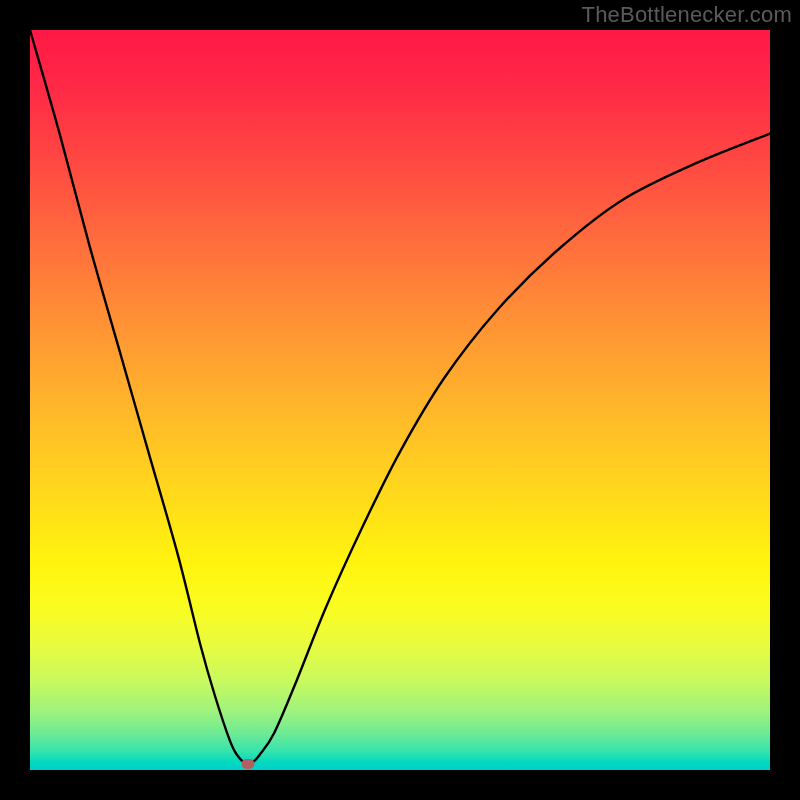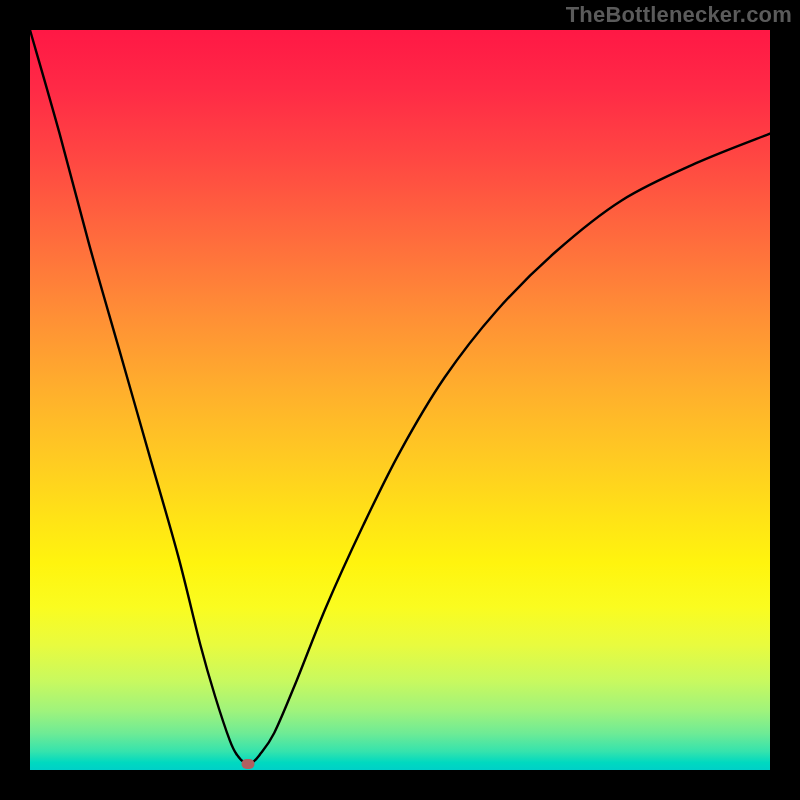--- a/index.html
+++ b/index.html
@@ -16,21 +16,21 @@
     width: 800px;
     height: 800px;
     background: #000;
   }
   .watermark {
     position: absolute;
     top: 2px;
     right: 8px;
     color: #5b5b5b;
     font-size: 22px;
-    font-weight: 700;
+    font-weight: 400;
     letter-spacing: 0.2px;
     z-index: 50;
   }
   .plot {
     position: absolute;
     left: 30px;
     top: 30px;
     width: 740px;
     height: 740px;
     z-index: 10;

